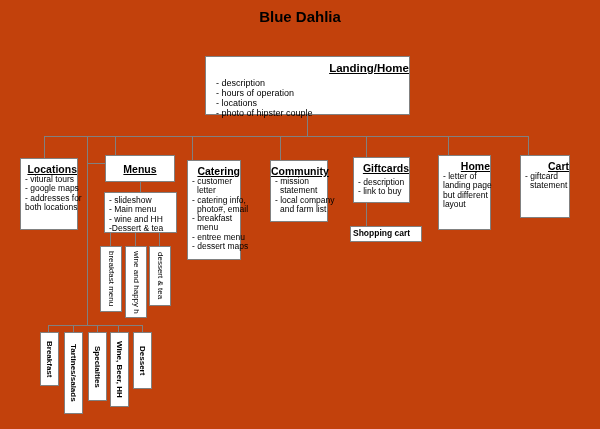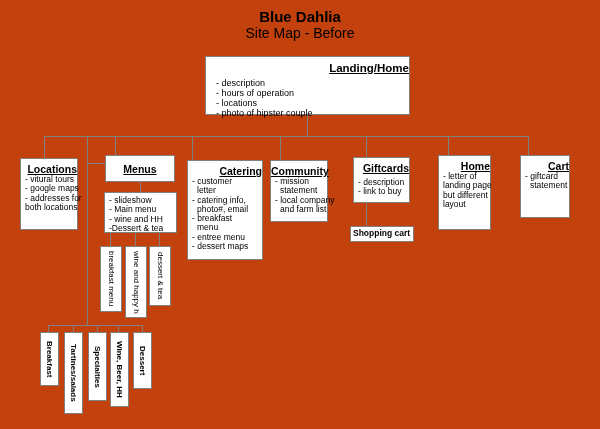--- a/index.html
+++ b/index.html
@@ -33,21 +33,20 @@
   .lh{position:absolute;height:1px;background:#808080;}
   .lv{position:absolute;width:1px;background:#808080;}
 </style>
 </head>
 <body>
 
 <div class="canvas">
 
   <div class="hdr">
     <div class="t1">Blue Dahlia</div>
-    <div class="t2">Site Map - Before</div>
   </div>
 
   <div class="lv" style="left:307px;top:115px;height:21px"></div>
   <div class="lh" style="left:44px;top:136px;width:485px"></div>
   <div class="lv" style="left:44px;top:136px;height:22px"></div>
   <div class="lv" style="left:87px;top:136px;height:189px"></div>
   <div class="lh" style="left:87px;top:163px;width:18px"></div>
   <div class="lv" style="left:115px;top:136px;height:19px"></div>
   <div class="lv" style="left:192px;top:136px;height:24px"></div>
   <div class="lv" style="left:280px;top:136px;height:24px"></div>
@@ -102,21 +101,21 @@
   <div class="vbox" style="left:100px;top:246px;width:22px;height:66px">
     <span class="vtext">breakfast menu</span>
   </div>
   <div class="vbox" style="left:125px;top:246px;width:22px;height:72px">
     <span class="vtext">wine and happy h</span>
   </div>
   <div class="vbox" style="left:149px;top:246px;width:22px;height:60px">
     <span class="vtext">dessert &amp; tea</span>
   </div>
 
-  <div class="box" style="left:187px;top:160px;width:76px;height:100px">
+  <div class="box" style="left:187px;top:160px;width:54px;height:100px">
     <div class="bt">Catering</div>
     <div class="items">
       <div class="ln">- customer</div>
       <div class="ln cont">letter</div>
       <div class="ln">- catering info,</div>
       <div class="ln cont">photo#, email</div>
       <div class="ln">- breakfast</div>
       <div class="ln cont">menu</div>
       <div class="ln">- entree menu</div>
       <div class="ln">- dessert maps</div>
@@ -134,21 +133,21 @@
   </div>
 
   <div class="box" style="left:353px;top:157px;width:57px;height:46px">
     <div class="bt">Giftcards</div>
     <div class="items" style="margin-top:4px">
       <div class="ln">- description</div>
       <div class="ln">- link to buy</div>
     </div>
   </div>
 
-  <div class="minibox" style="left:350px;top:226px;width:64px;height:16px">Shopping cart</div>
+  <div class="minibox" style="left:350px;top:226px;width:72px;height:16px">Shopping cart</div>
 
   <div class="box" style="left:438px;top:155px;width:53px;height:75px">
     <div class="bt">Home</div>
     <div class="items">
       <div class="ln">- letter of</div>
       <div class="ln">landing page</div>
       <div class="ln">but different</div>
       <div class="ln">layout</div>
     </div>
   </div>

